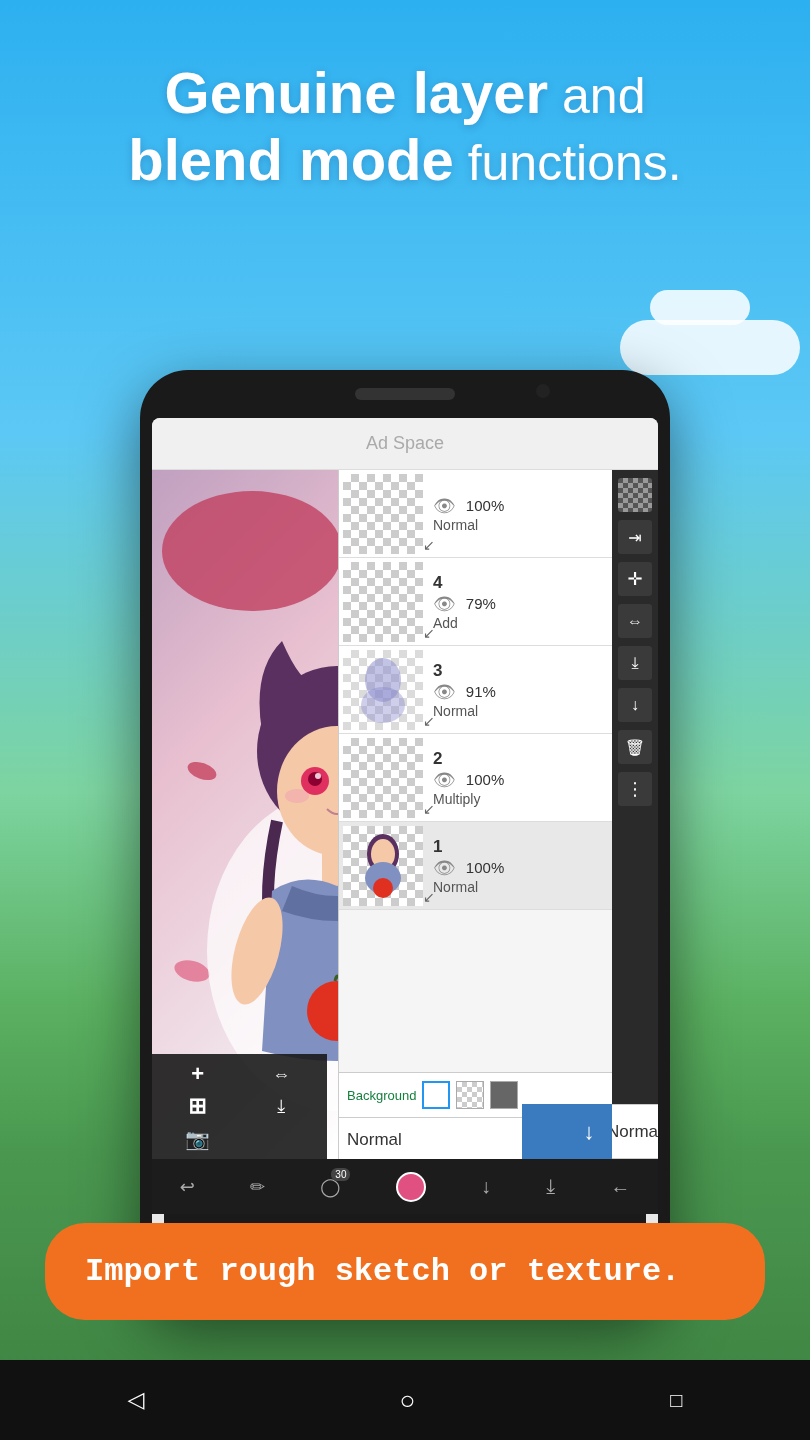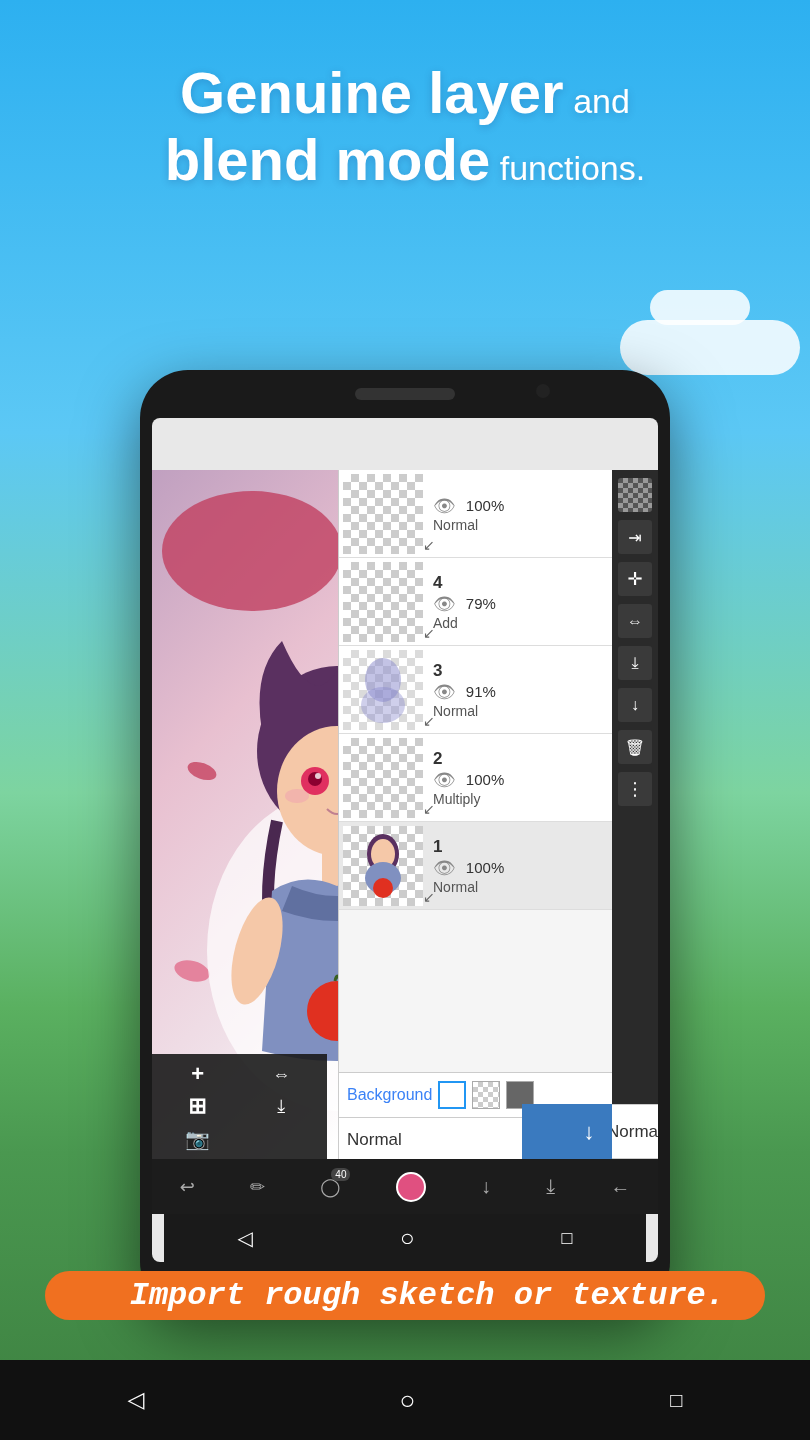--- a/index.html
+++ b/index.html
@@ -41,21 +41,21 @@
       padding: 0 40px;
     }
     .headline-main {
       font-size: 58px;
       font-weight: 900;
       color: #fff;
       line-height: 1.15;
       text-shadow: 0 2px 8px rgba(0,0,80,0.18);
     }
     .headline-main .bold { font-weight: 900; margin-top: 24px; }
-    .headline-main .light { font-weight: 400; font-size: 34px; }
+    .headline-main .light { font-weight: 400; font-size: 50px; }
 
     
     .phone-frame {
       position: absolute;
       top: 370px;
       left: 50%;
       transform: translateX(-50%);
       width: 530px;
       height: 940px;
       background: #1a1a1a;
@@ -248,22 +248,22 @@
       right: 46px;
       height: 45px;
       background: #fff;
       border-top: 1px solid #ccc;
       display: flex;
       align-items: center;
       padding: 0 8px;
       gap: 6px;
     }
     .bg-label {
-      font-size: 16px;
-      color: #3b82f6;
+      font-size: 13px;
+      color: #15803d;
     }
     .bg-white-swatch {
       width: 28px;
       height: 28px;
       background: #fff;
       border: 2px solid #2196F3;
     }
     .bg-checker-swatch {
       width: 28px;
       height: 28px;
@@ -333,24 +333,23 @@
 
     
     .orange-banner {
       position: absolute;
       bottom: 120px;
       left: 50%;
       transform: translateX(-50%);
       width: 720px;
       background: #f07020;
       border-radius: 40px;
-      padding: 6px 40px;
-      text-align: right;
+      padding: 30px 40px;
+      text-align: left;
       z-index: 10;
-      font-style: italic;
     }
     .orange-banner-text {
       color: #fff;
       font-size: 32px;
       font-family: 'Courier New', monospace;
       font-weight: bold;
       white-space: nowrap;
     }
 
     
@@ -381,20 +380,23 @@
     <span class="bold">blend mode</span><span class="light"> functions.</span>
   </div>
 </div>
 
 <div class="phone-frame">
   <div class="phone-speaker"></div>
   <div class="phone-camera"></div>
 
   <div class="phone-screen">
 
+    <div class="ad-bar">
+      <span class="ad-text">Ad Space</span>
+    </div>
 
     <div class="canvas-area">
       <div class="anime-girl-bg"></div>
 
       <svg class="anime-illustration" viewBox="0 0 370 700">
 
         <ellipse cx="100" cy="80" rx="90" ry="60" fill="#c04060" opacity="0.8"></ellipse>
         <ellipse cx="280" cy="50" rx="60" ry="40" fill="#d05070" opacity="0.7"></ellipse>
 
         <ellipse cx="320" cy="150" rx="18" ry="10" fill="#e07090" opacity="0.8" transform="rotate(-30 320 150)"></ellipse>
@@ -562,21 +564,21 @@
       <div style="display:flex;align-items:center;justify-content:center;color:#fff;font-size:18px;">⤓</div>
       <div style="display:flex;align-items:center;justify-content:center;color:#fff;font-size:20px;">📷</div>
     </div>
 
     <div style="position:absolute;bottom:48px;left:0;right:0;height:55px;background:#1c1c1c;display:flex;align-items:center;justify-content:space-around;z-index:8;">
       <div style="color:#aaa;font-size:18px;">↩</div>
       <div style="color:#aaa;font-size:18px;">✏</div>
 
       <div style="position:relative;color:#aaa;font-size:18px;">
         ◯
-        <span style="position:absolute;top:-8px;right:-10px;background:#444;color:#fff;font-size:10px;border-radius:6px;padding:1px 4px;">40</span>
+        <span style="position:absolute;top:-8px;right:-10px;background:#444;color:#fff;font-size:10px;border-radius:6px;padding:1px 4px;">30</span>
       </div>
 
       <div style="width:30px;height:30px;background:#e05080;border-radius:50%;border:2px solid #fff;"></div>
 
       <div style="color:#aaa;font-size:20px;">↓</div>
 
       <div style="color:#aaa;font-size:20px;">⤓</div>
 
       <div style="color:#aaa;font-size:20px;">←</div>
     </div>

